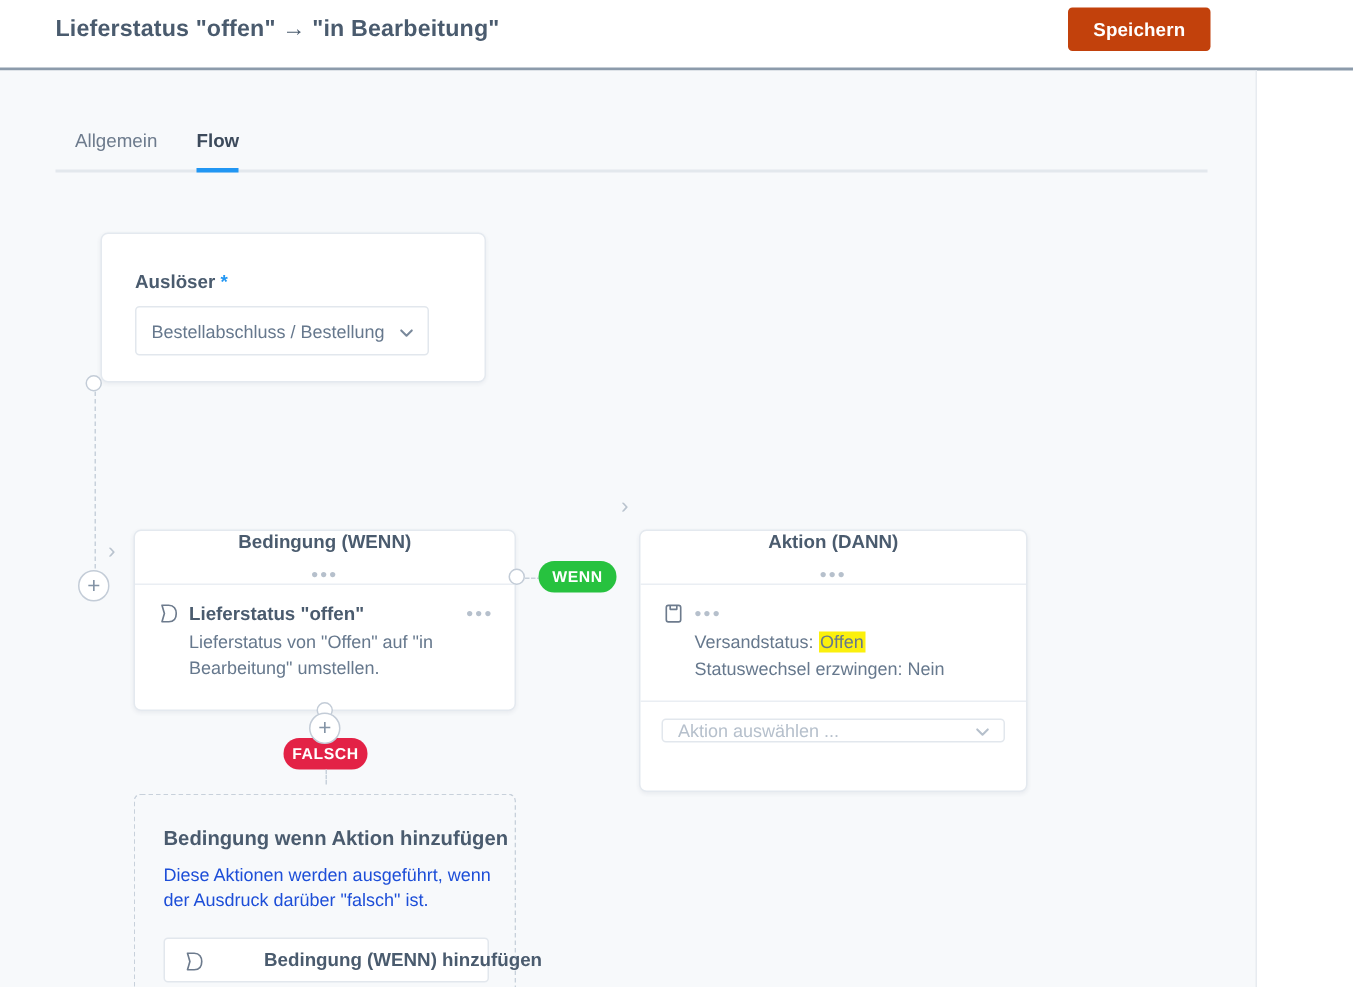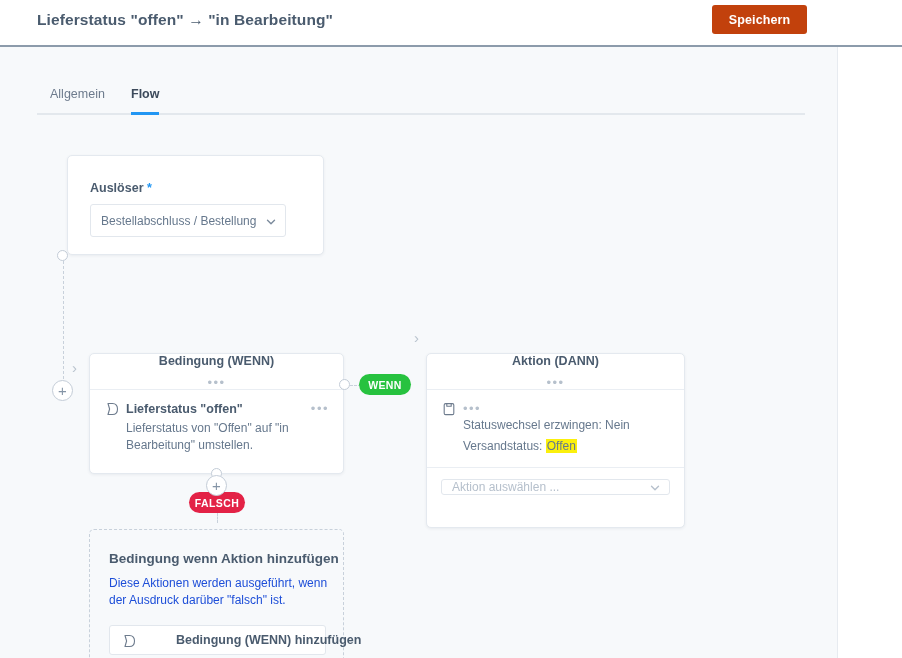--- a/index.html
+++ b/index.html
@@ -241,25 +241,25 @@
       <div class="item">
         <div class="item-row">
           <span class="item-icon">
             <svg viewBox="0 0 16 16" width="16" height="16">
                 <rect x="3.2" y="2.6" width="9.6" height="11" rx="1.4" fill="none" stroke="#6d7b8d" stroke-width="1.1"></rect>
                 <path d="M5.8 2.6 L5.8 5.2 L10.2 5.2 L10.2 2.6" fill="none" stroke="#6d7b8d" stroke-width="1.1" stroke-linejoin="round"></path>
               </svg>
           </span>
           <span class="dots">•••</span>
         </div>
-        <div class="item-desc" style="margin-top:1px;">Statuswechsel erzwingen: Nein</div>
         <div class="item-desc">
           <span>Versandstatus:</span>
           <span class="hl">Offen</span>
         </div>
+        <div class="item-desc" style="margin-top:1px;">Statuswechsel erzwingen: Nein</div>
       </div>
       <div id="action-select-wrap">
         <div class="select-box" id="action-select">
           <span class="select-text placeholder">Aktion auswählen ...</span>
           <span class="chev">
             <svg viewBox="0 0 12 12" width="12" height="12">
                 <path d="M2.5 4.3 L6 7.8 L9.5 4.3" fill="none" stroke="#b6c0cc" stroke-width="1.4" stroke-linecap="round" stroke-linejoin="round"></path>
               </svg>
           </span>
         </div>

